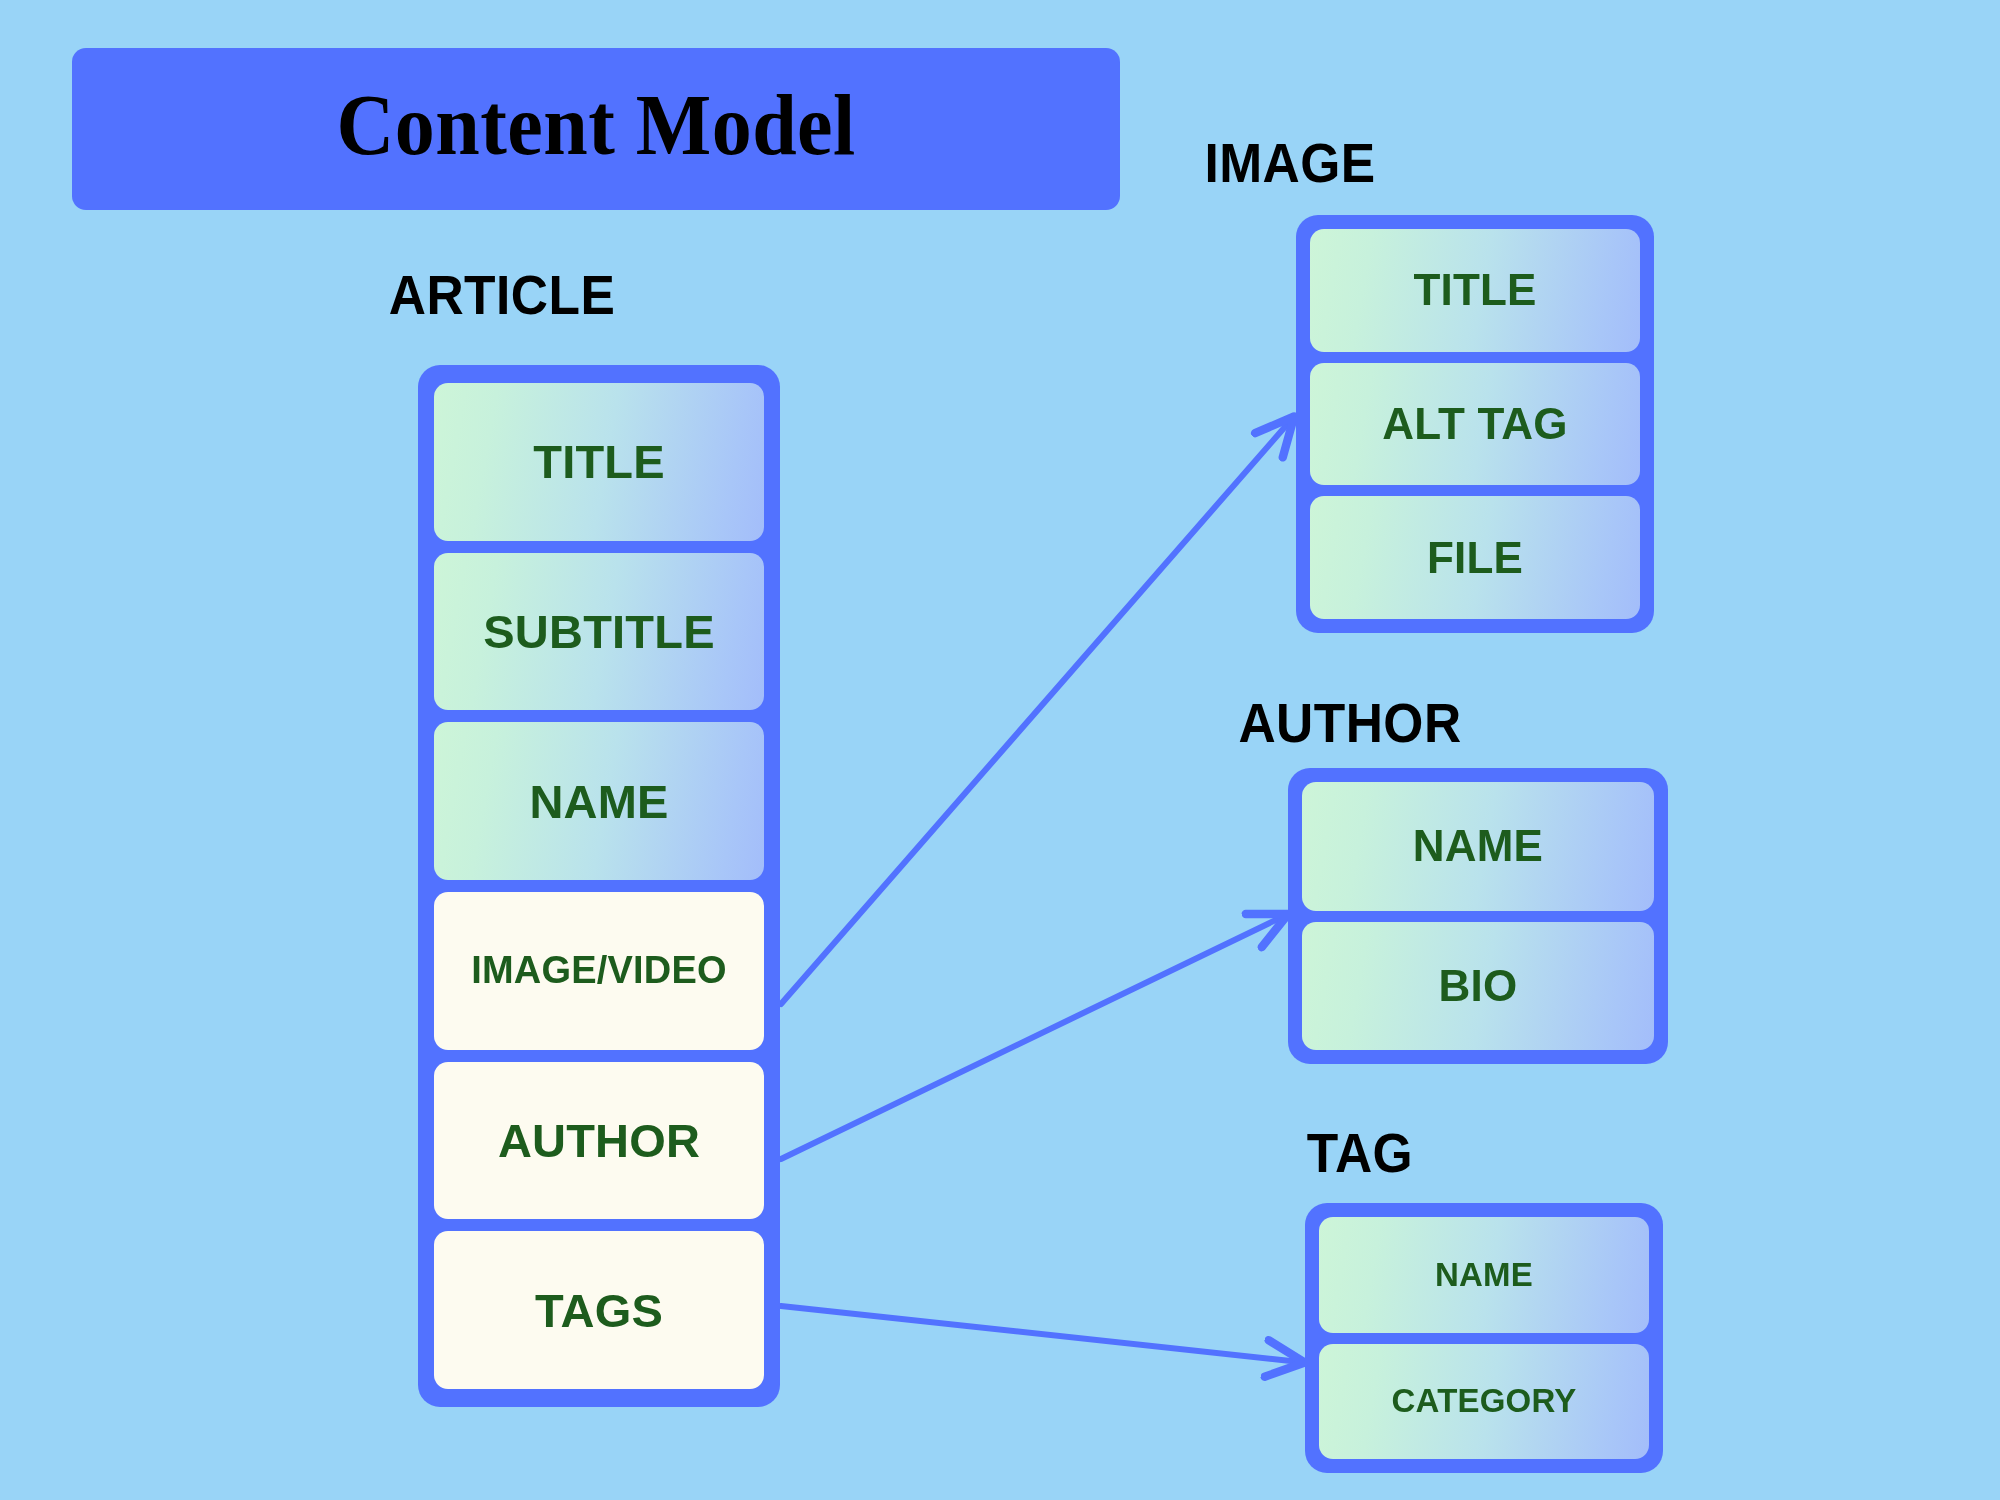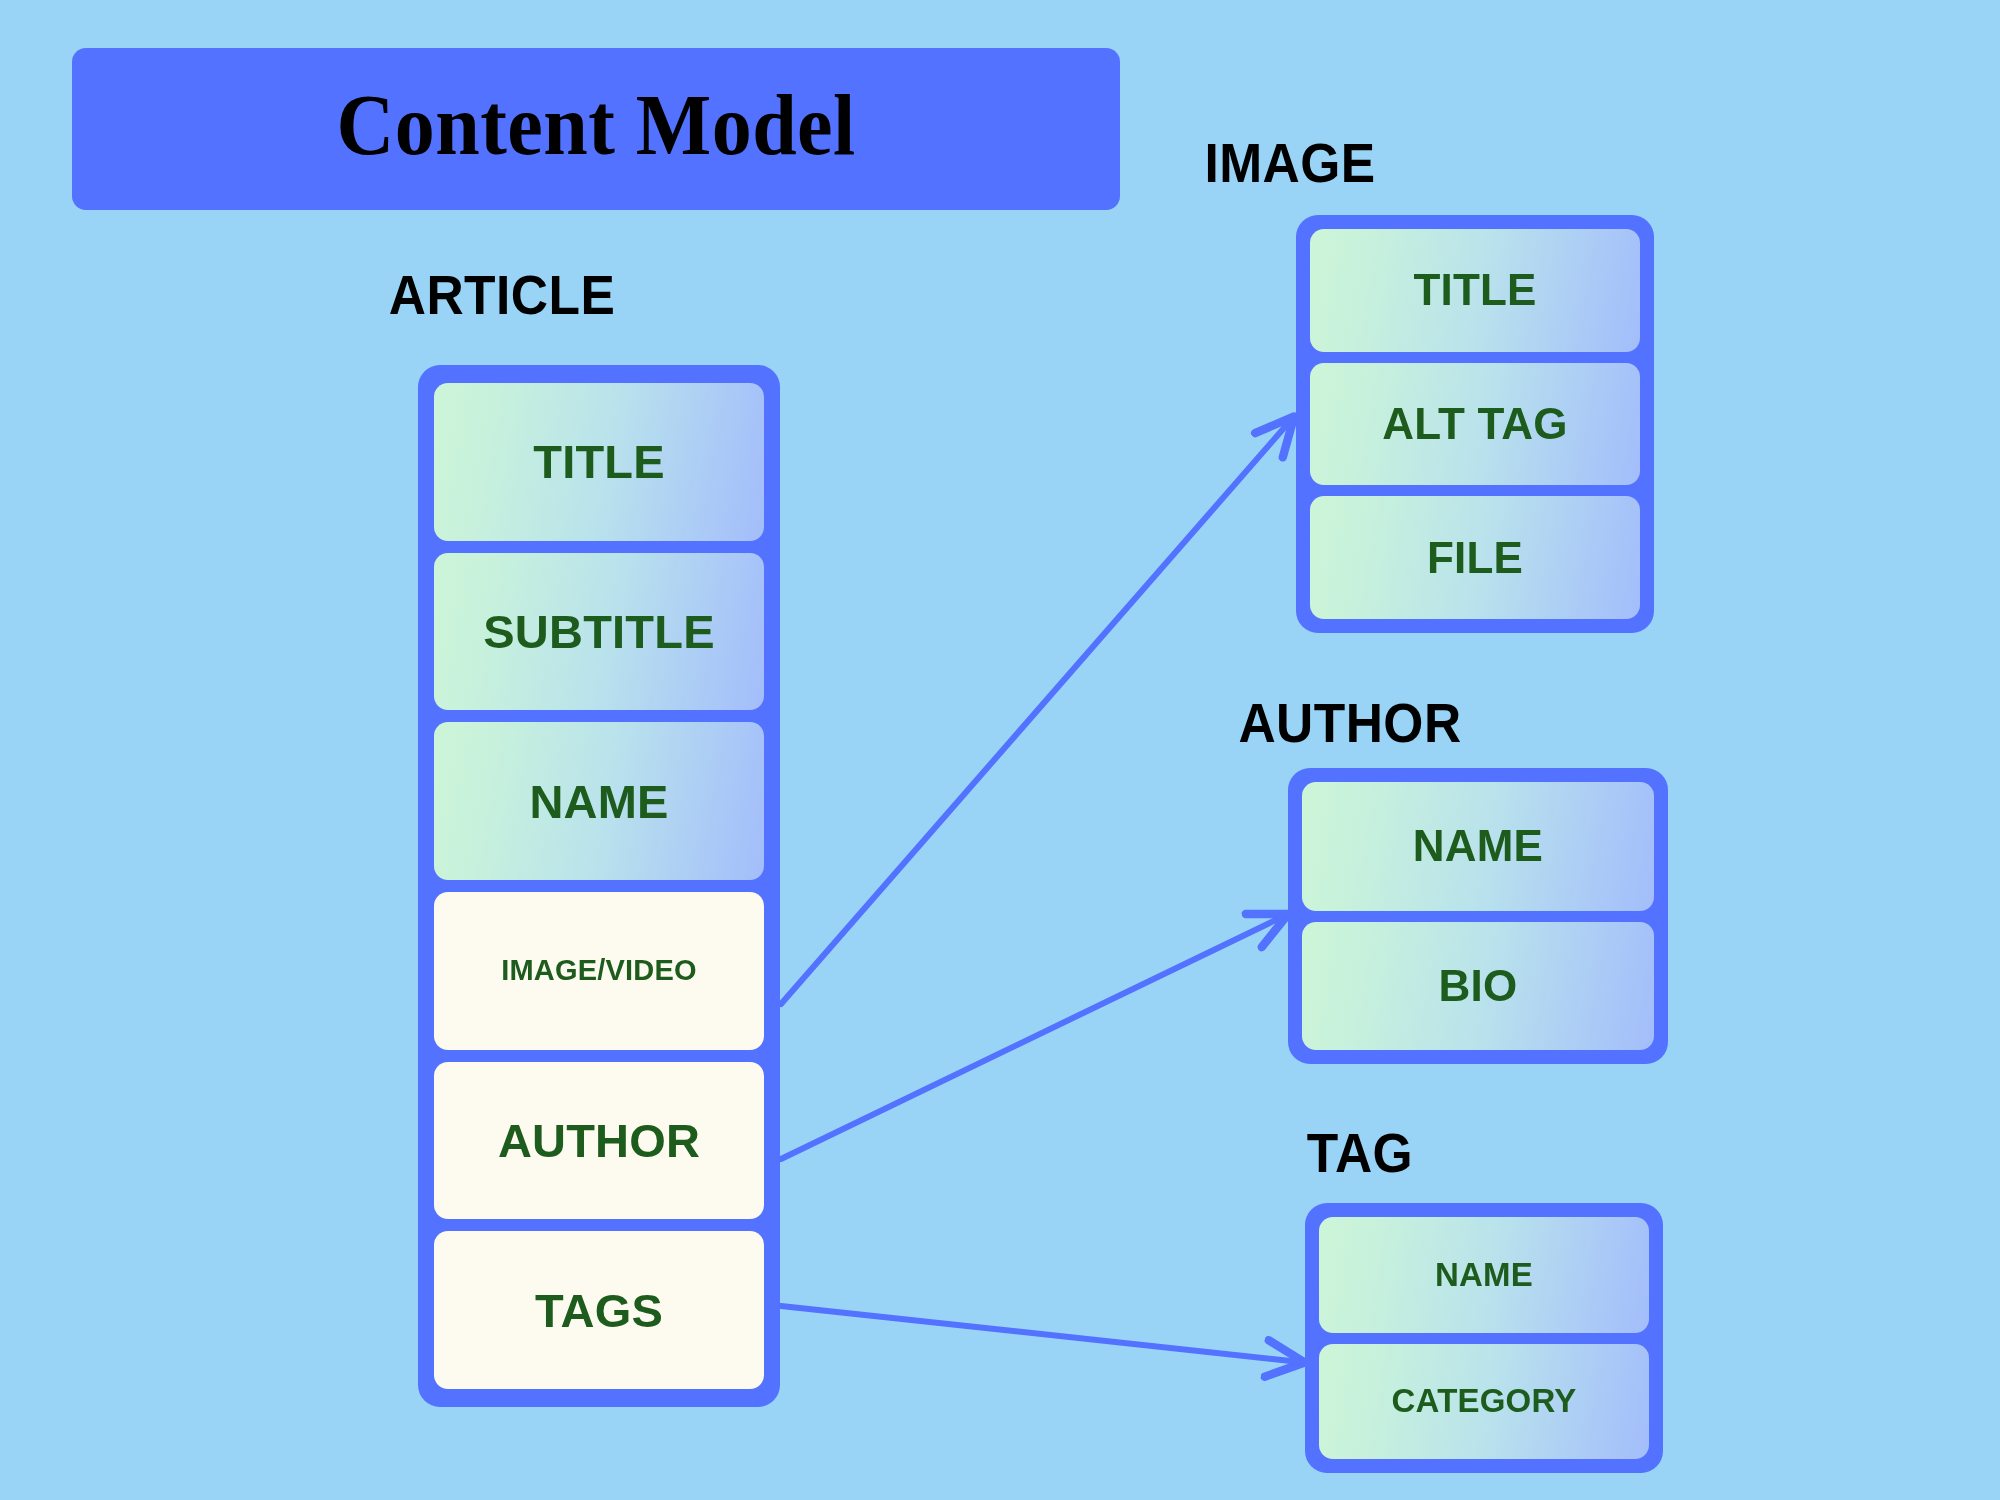--- a/index.html
+++ b/index.html
@@ -92,21 +92,21 @@
     white-space: nowrap;
   }
   .field.grad {
     background: linear-gradient(100deg, #cdf5d8 0%, #c7f1dc 18%, #b9e2ec 52%, #a8c6f8 88%, #a3bdfa 100%);
   }
   .field.cream {
     background: #fdfbf0;
   }
   .field.sz-lg   { font-size: 47px; }
   .field.sz-md   { font-size: 44px; }
-  .field.sz-sm   { font-size: 29px; }
+  .field.sz-sm   { font-size: 38px; }
   .field.sz-xs   { font-size: 33px; }
 
   
   #arrow-layer {
     position: absolute;
     left: 0;
     top: 0;
     width: 2000px;
     height: 1500px;
     pointer-events: none;

